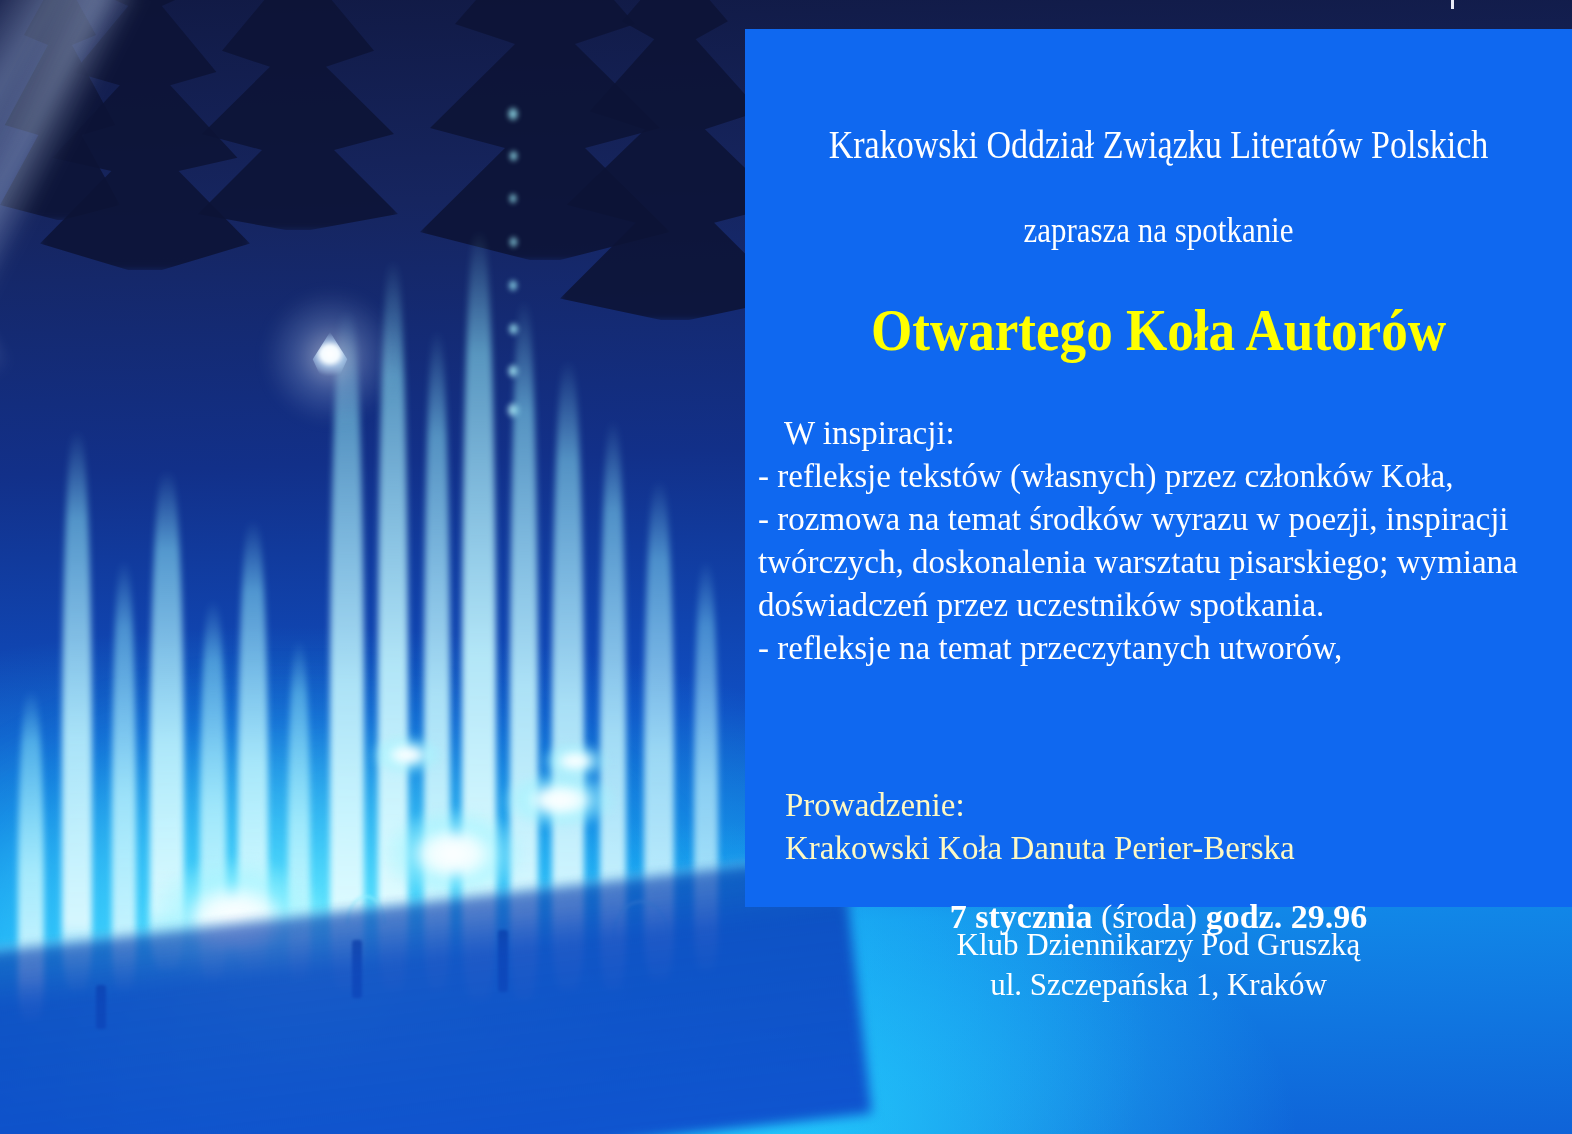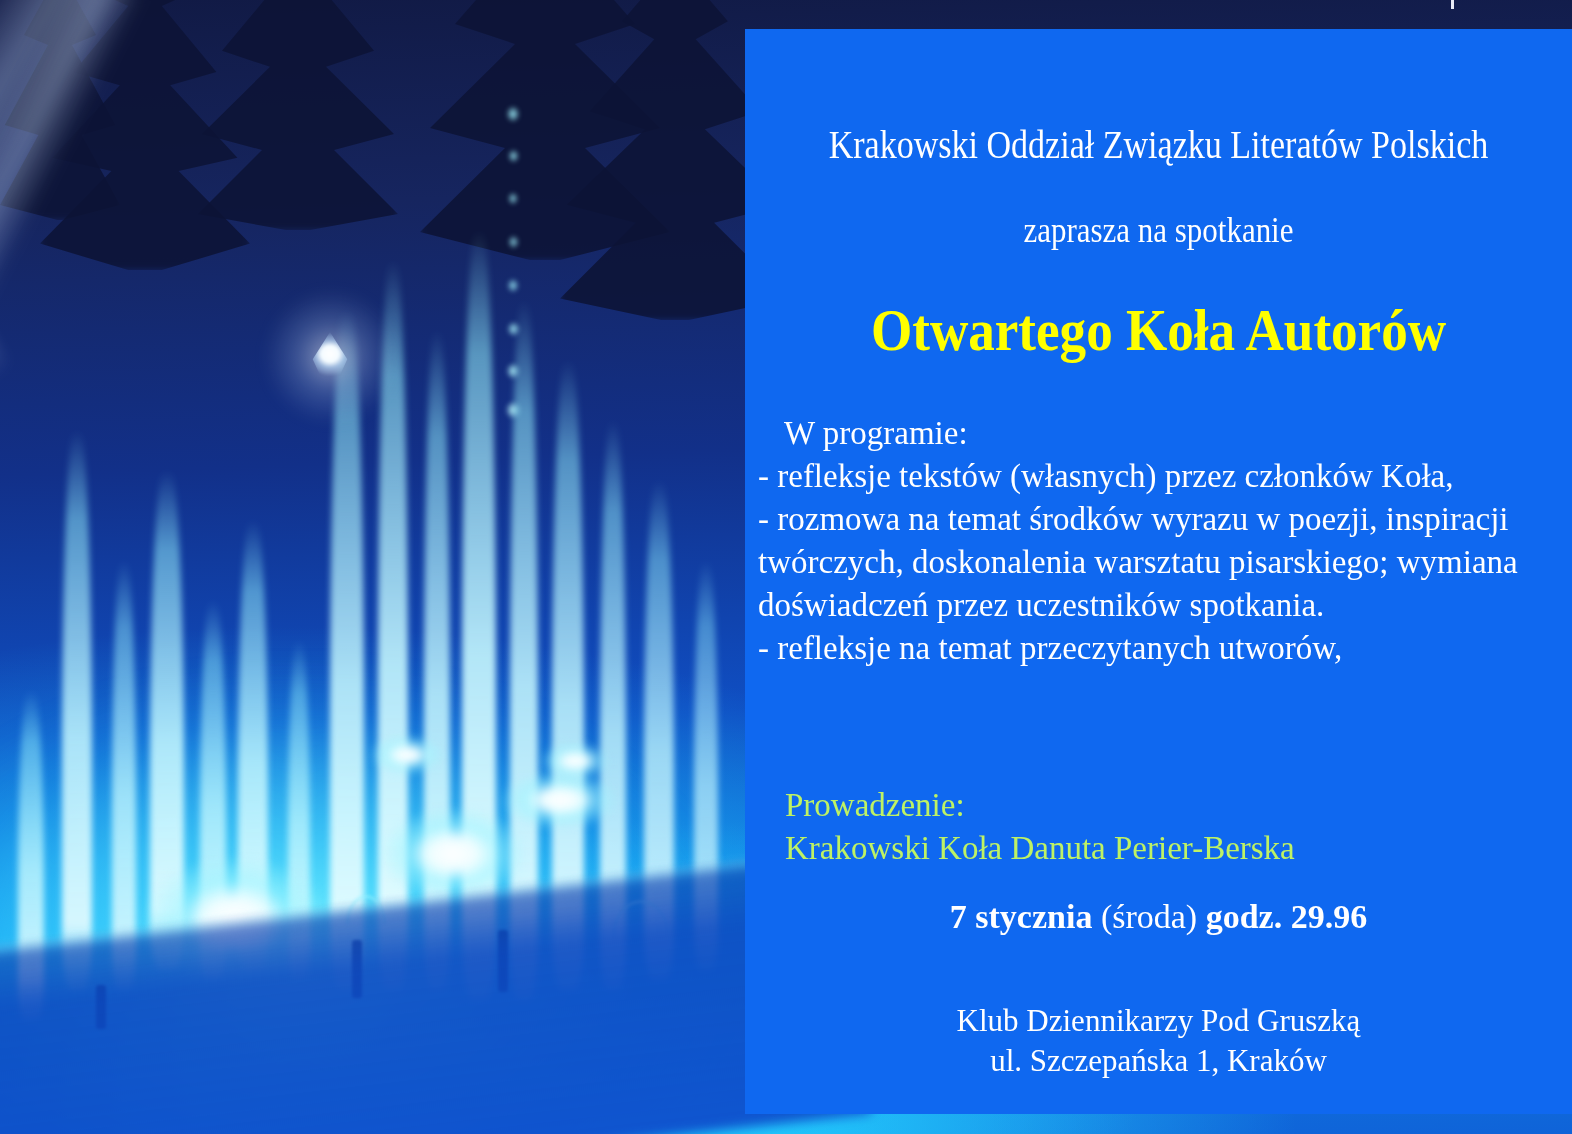--- a/index.html
+++ b/index.html
@@ -146,21 +146,21 @@
     border-radius: 50% 50% 0 0 / 100% 100% 0 0;
     filter: blur(1.5px);
   }
 
   
   .panel {
     position: absolute;
     left: 745px;
     top: 29px;
     width: 827px;
-    height: 1085px;
+    height: 878px;
     background: #0f68f0;
   }
   .panel-inner {
     position: absolute;
     left: 0; top: 0; right: 0; bottom: 0;
   }
 
   .org-line {
     position: absolute;
     left: 0; right: 0; top: 95px;
@@ -204,40 +204,40 @@
     line-height: 43px;
   }
   .program .indent { display: inline-block; width: 26px; }
   .program p { margin: 0; }
 
   .lead {
     position: absolute;
     left: 40px;
     top: 755px;
     width: 780px;
-    color: #bef264;
+    color: #fef9c3;
     font-size: 33px;
     line-height: 43px;
   }
   .lead p { margin: 0; }
   .lead b { font-weight: normal; }
 
   .datetime {
     position: absolute;
     left: 0; right: 0; top: 867px;
     text-align: center;
     color: #ffffff;
     font-size: 34px;
     line-height: 1.25;
   }
   .datetime b { font-weight: bold; font-family: Liberation Serif, serif; }
 
   .venue {
     position: absolute;
-    left: 0; right: 0; top: 972px;
+    left: 0; right: 0; top: 896px;
     text-align: center;
     color: #ffffff;
     font-size: 31px;
     line-height: 40px;
   }
   .venue p { margin: 0; }
 
   
   .cursor-tick {
     position: absolute;
@@ -308,21 +308,21 @@
   <div class="panel">
     <div class="panel-inner">
 
       <div class="org-line">Krakowski Oddział Związku Literatów Polskich</div>
 
       <div class="invite-line">zaprasza na spotkanie</div>
 
       <div class="main-title">Otwartego Koła Autorów</div>
 
       <div class="program">
-        <p><span class="indent"></span><span>W programie:</span></p>
+        <p><span class="indent"></span><span>W inspiracji:</span></p>
         <p>- refleksje tekstów (własnych) przez członków Koła,</p>
         <p>- rozmowa na temat środków wyrazu w poezji, inspiracji twórczych, doskonalenia warsztatu pisarskiego; wymiana doświadczeń przez uczestników spotkania.</p>
         <p>- refleksje na temat przeczytanych utworów,</p>
       </div>
 
       <div class="lead">
         <p>Prowadzenie:</p>
         <p><span>Krakowski Koła</span> <b>Danuta Perier-Berska</b></p>
       </div>
 

